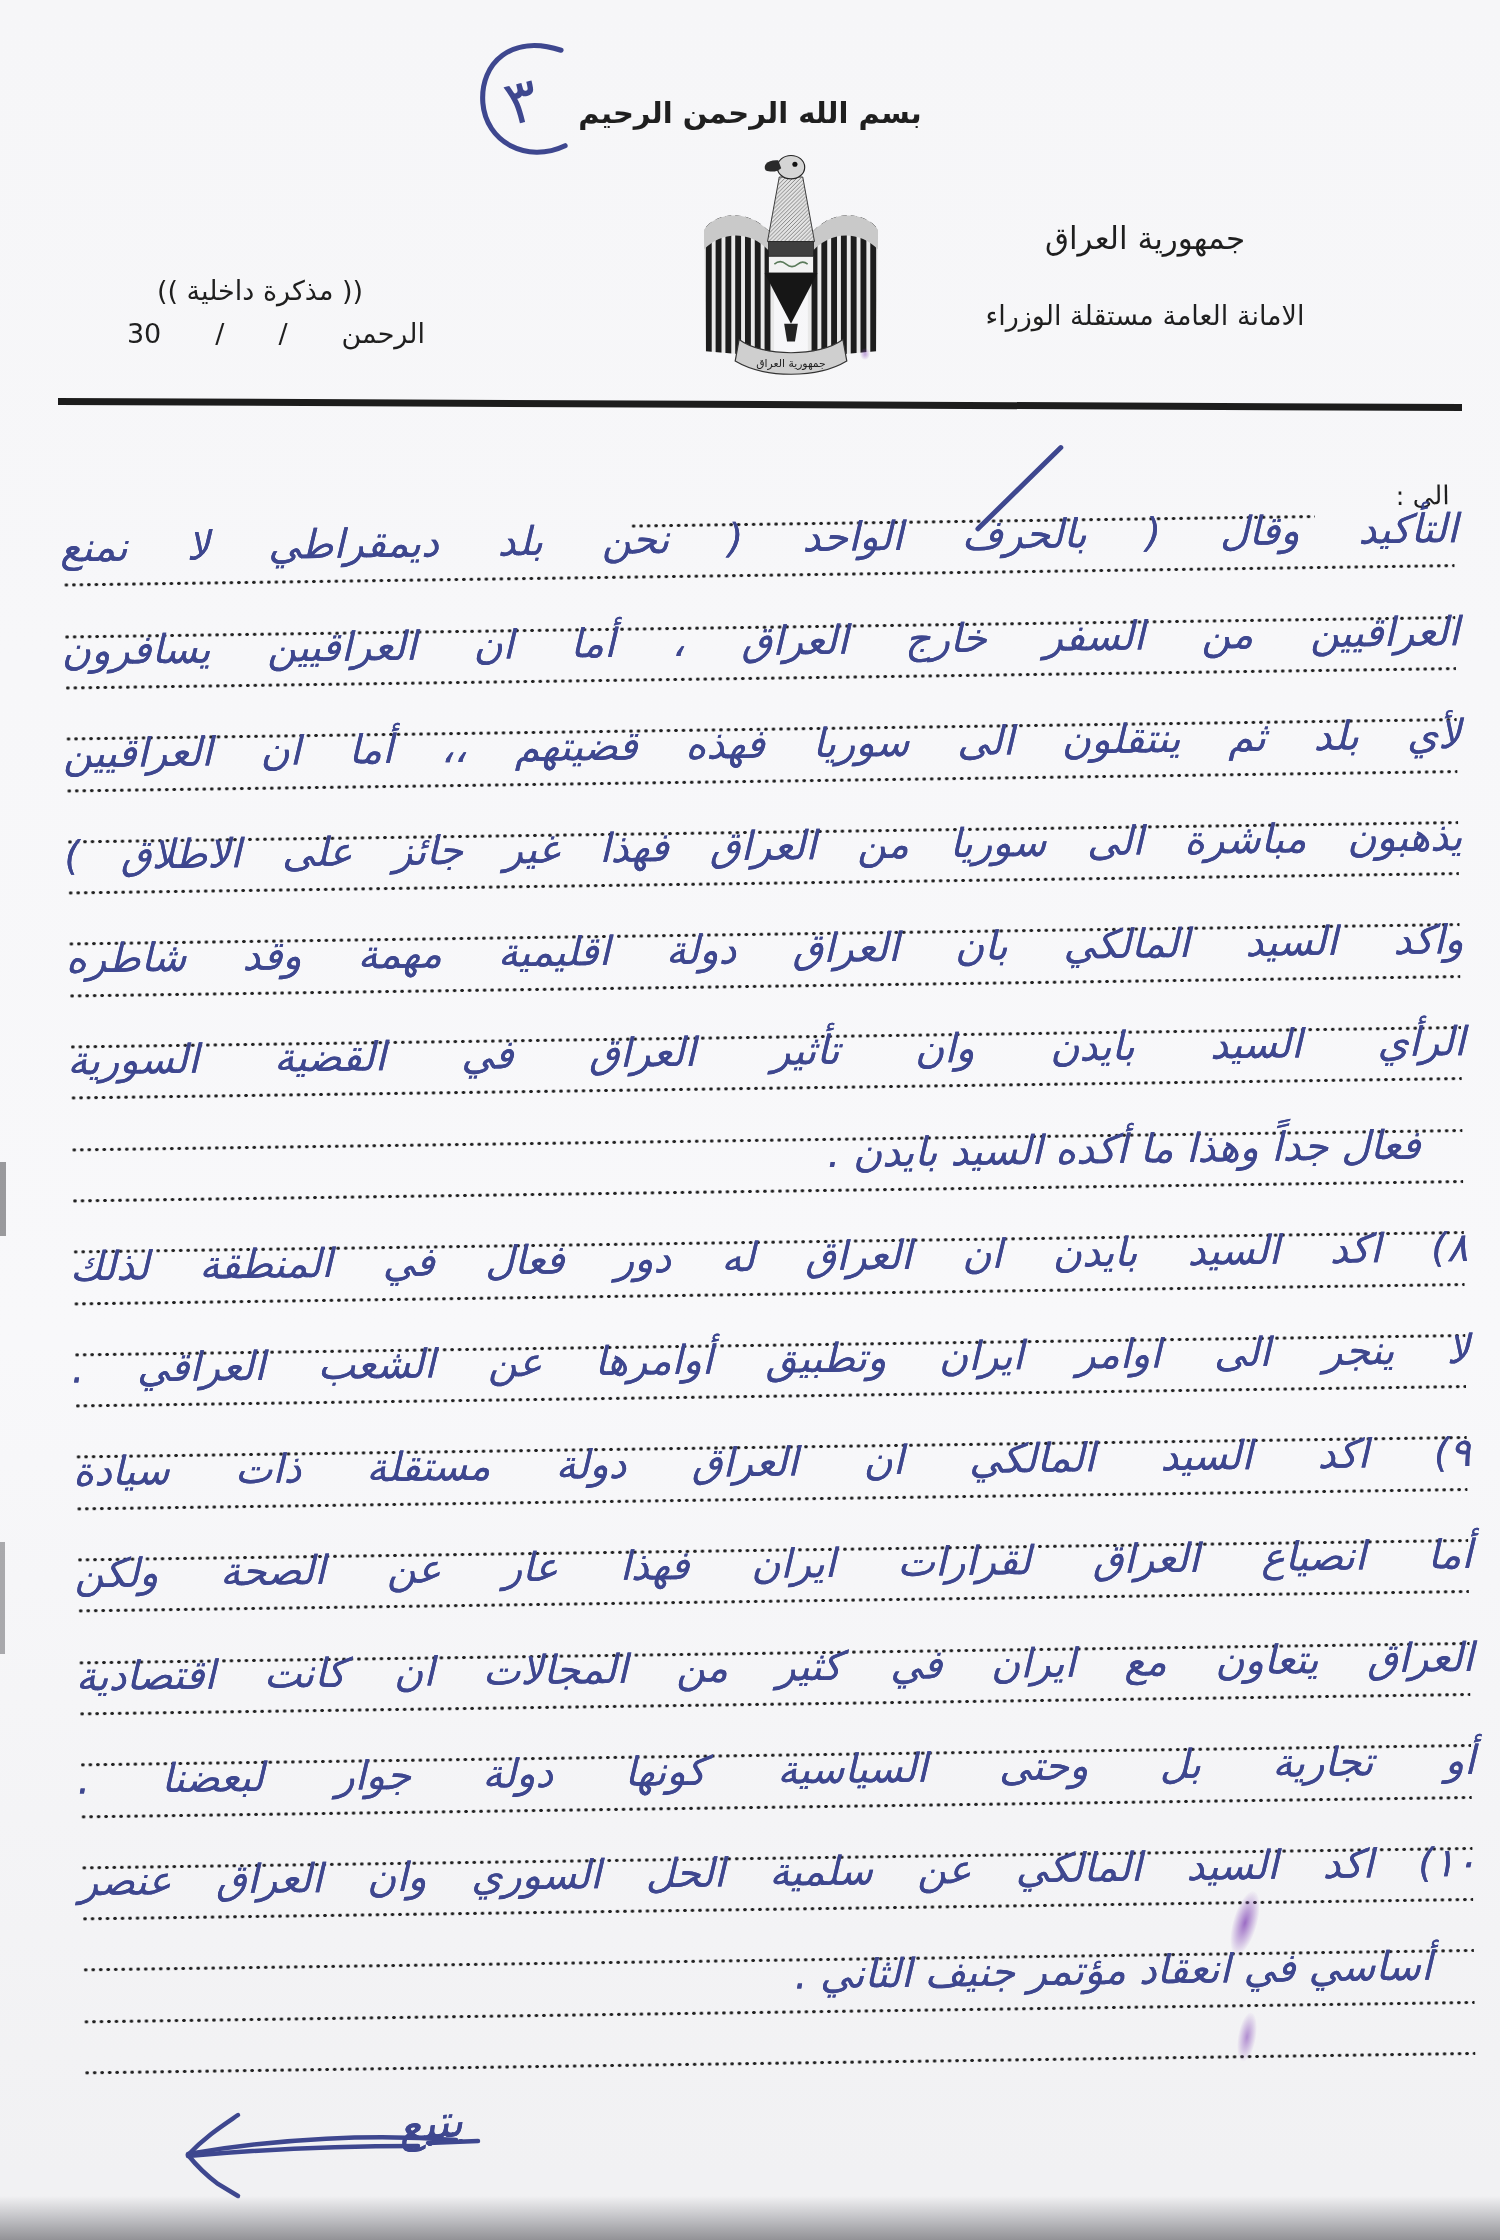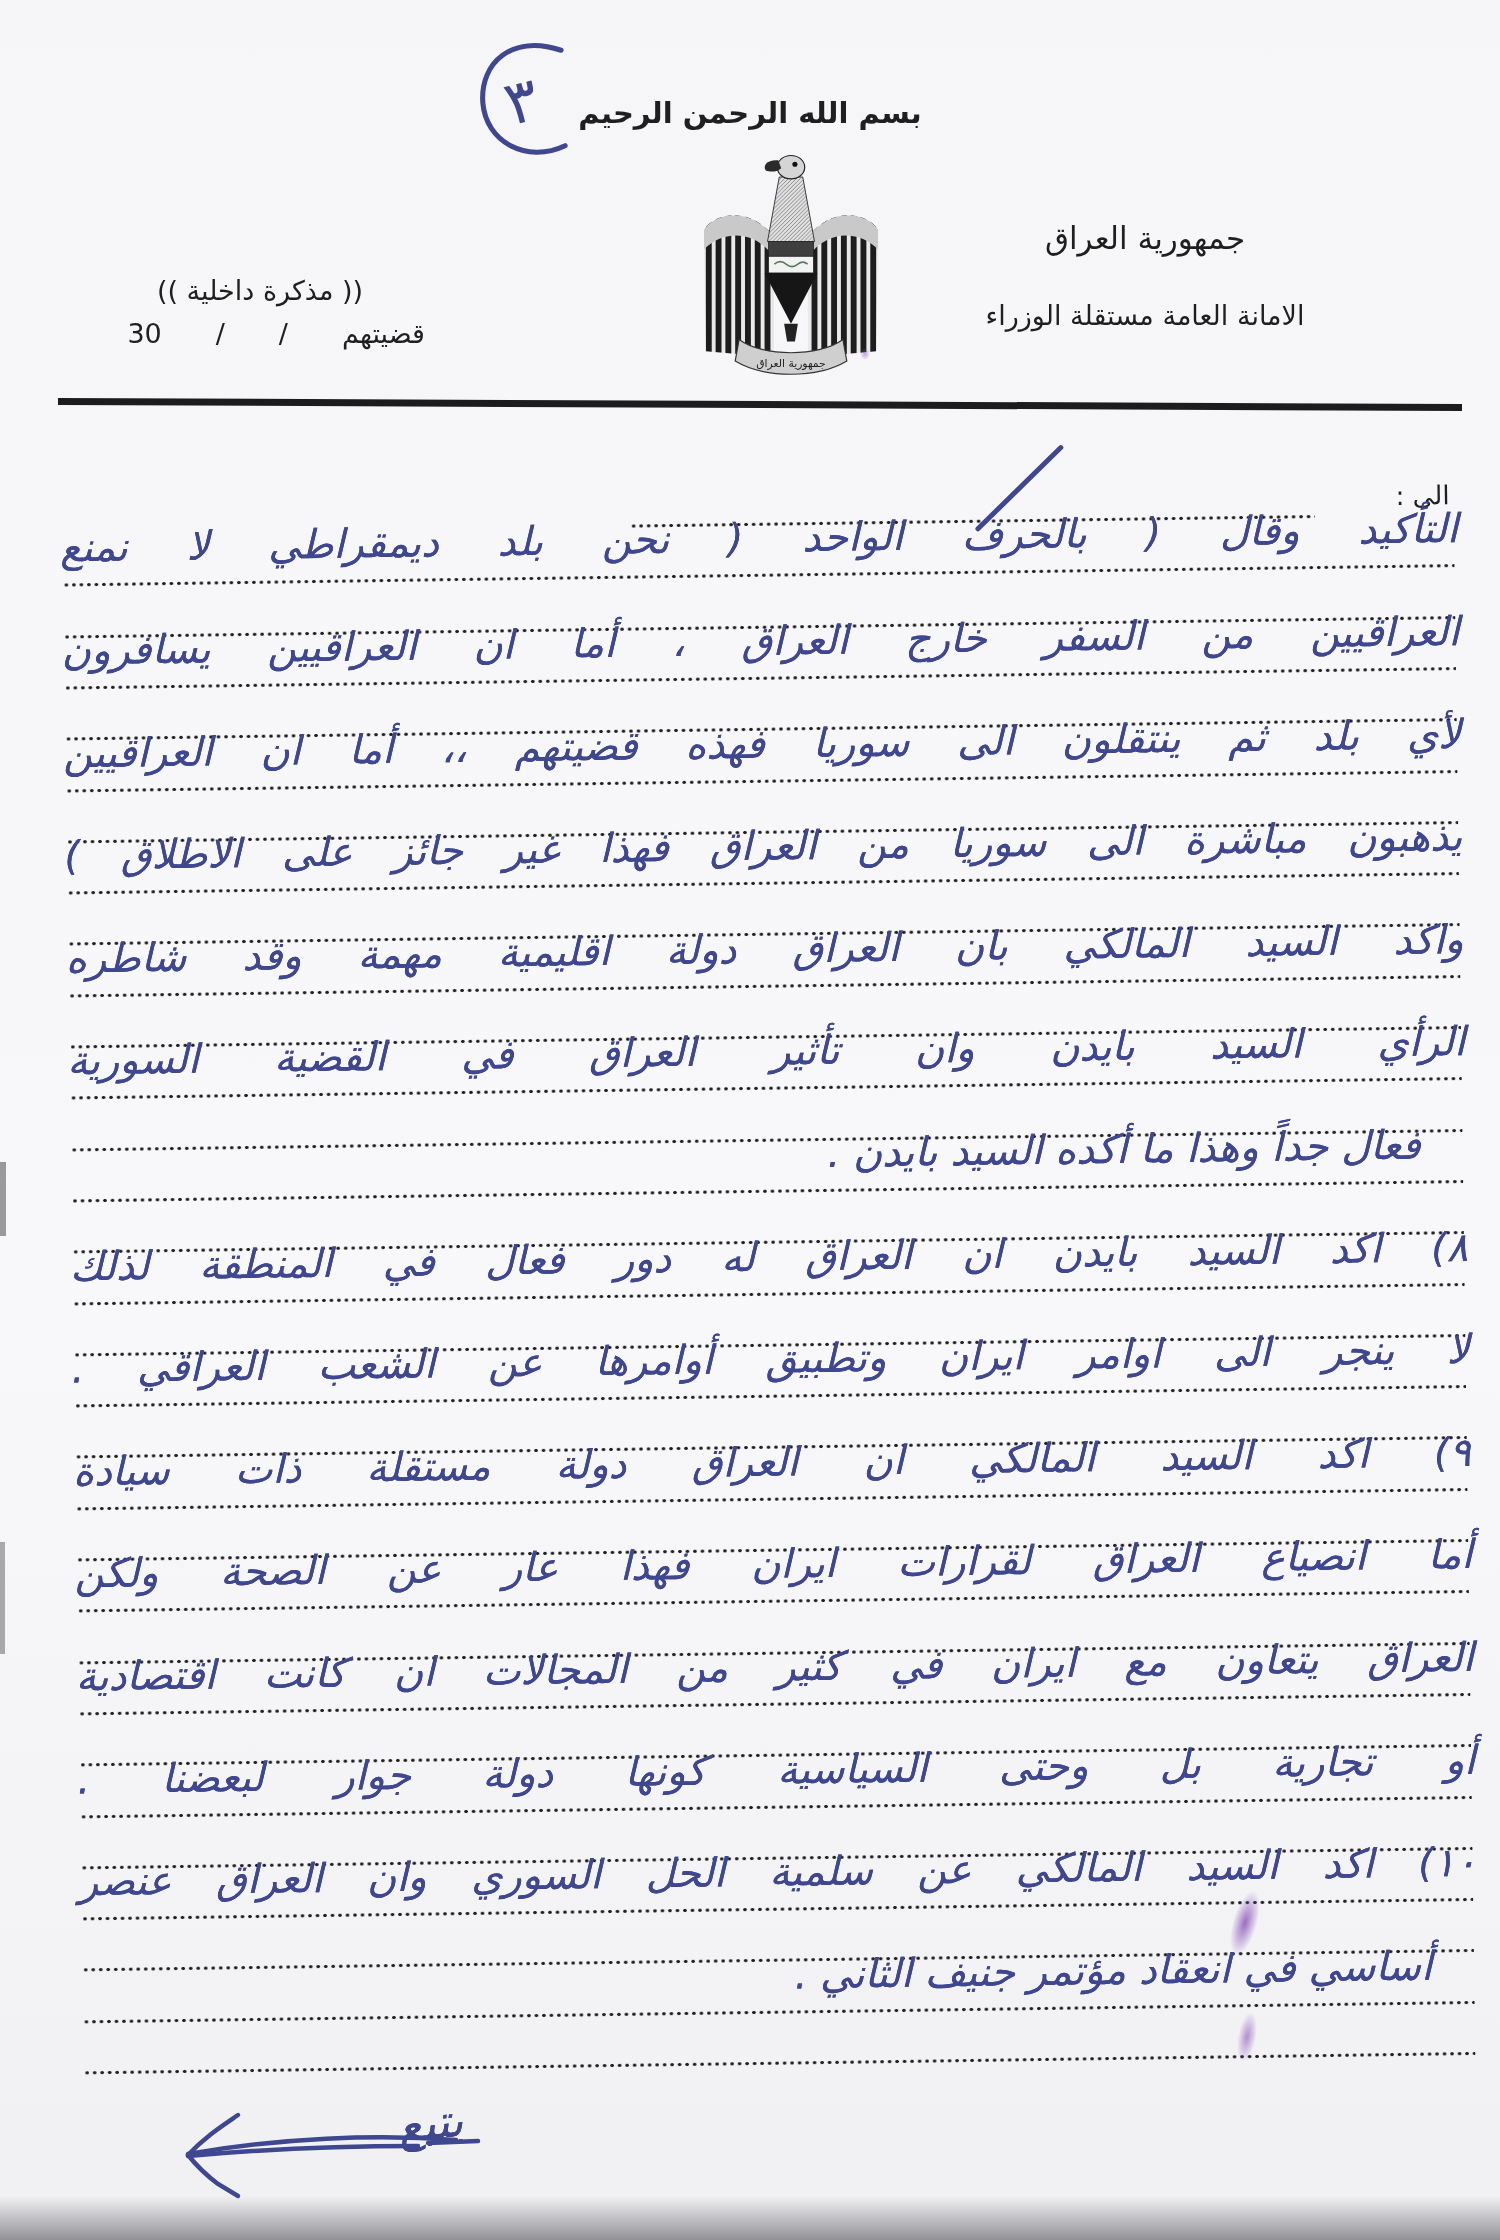--- a/index.html
+++ b/index.html
@@ -46,21 +46,21 @@
 <body style="--ink: #3e478f; --print: #1f1f1f;">
 
 <div class="abs bismillah">بسم الله الرحمن الرحيم</div>
 
 <div class="abs hdr-right l1">جمهورية العراق</div>
 <div class="abs hdr-right l2">الامانة العامة مستقلة الوزراء</div>
 
 <div class="abs hdr-left l1">(( مذكرة داخلية ))</div>
 
 <div class="abs date-row">
-  <span>قضيتهم</span>
+  <span>الرحمن</span>
   <span>/</span>
   <span>/</span>
   <span>30</span>
 </div>
 
 <div class="abs thick-rule"></div>
 
 <svg class="abs pagemark-svg" viewBox="0 0 110 130">
   <path d="M90,16 C42,0 10,28 13,68 C16,106 56,128 94,110" fill="none" stroke="#3e478f" stroke-width="5" stroke-linecap="round"></path>
   <text x="36" y="86" font-size="60" fill="#3e478f" transform="rotate(-14 55 70)">٣</text>

